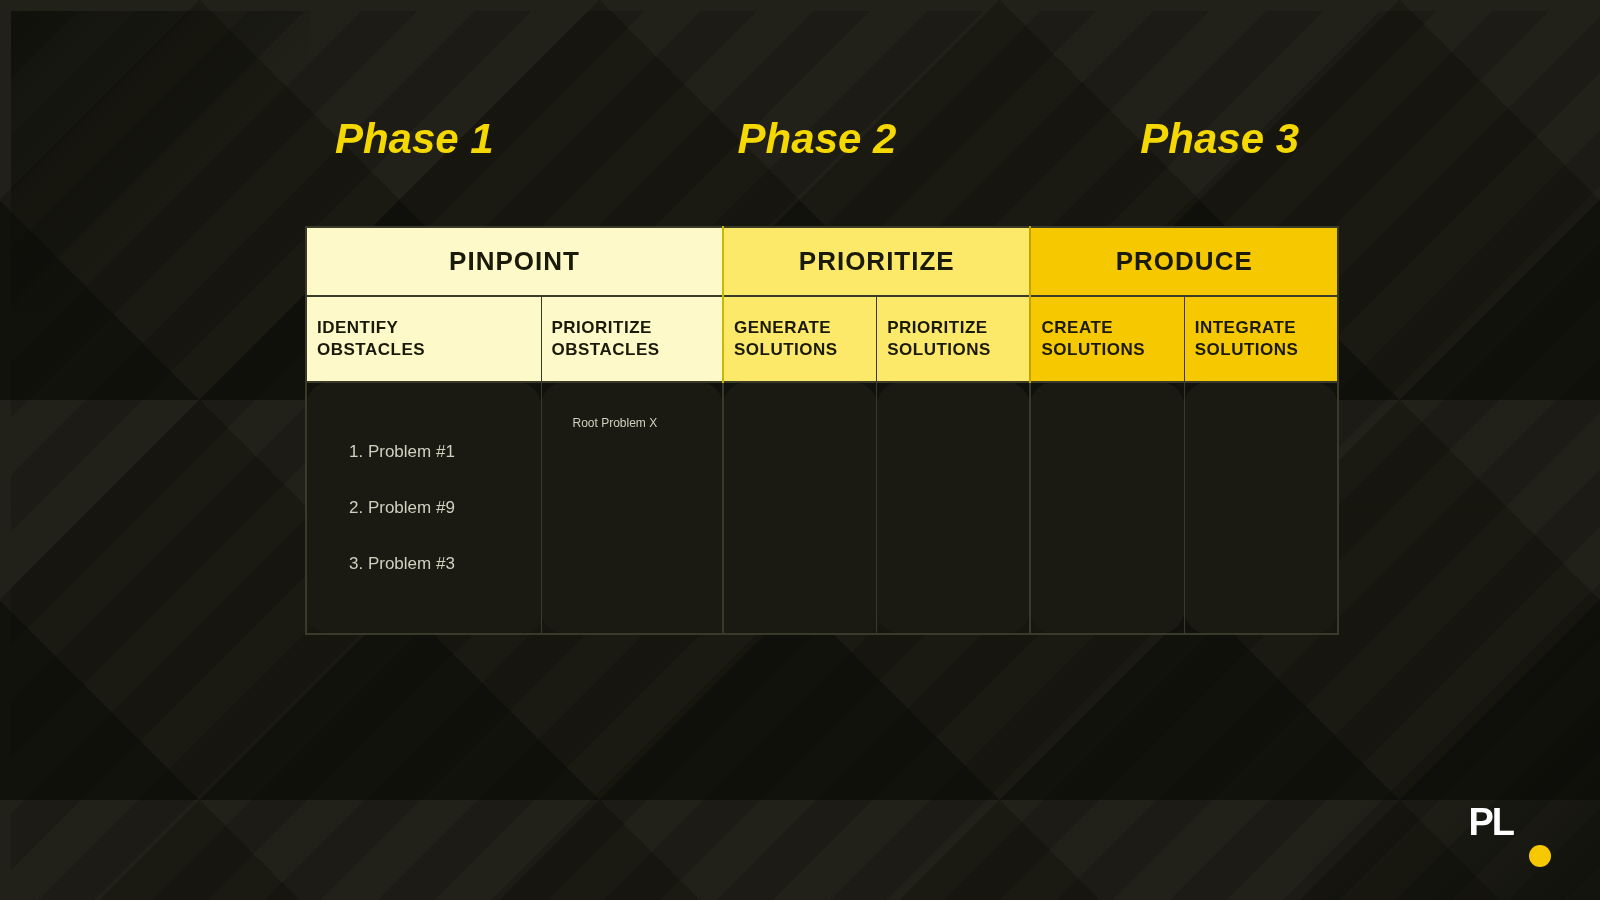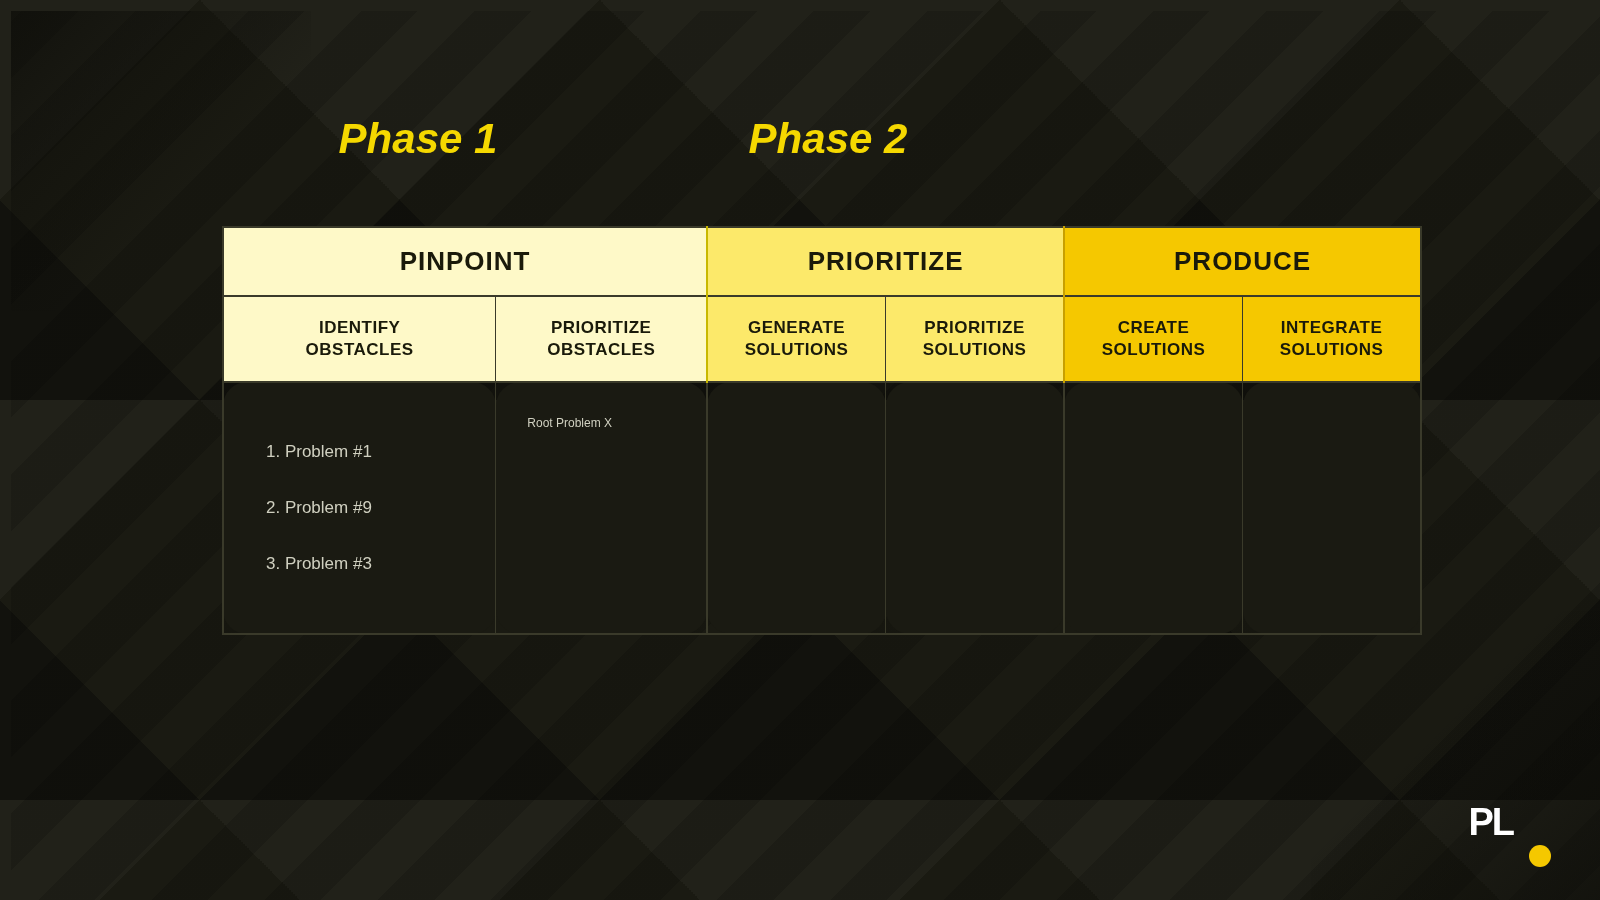--- a/index.html
+++ b/index.html
@@ -71,21 +71,21 @@
     .phase-header-2 {
       width: 410px;
     }
 
     .phase-header-3 {
       width: 410px;
     }
 
     
     .framework-table {
-      width: 1200px;
+      width: 1034px;
       border-collapse: collapse;
       border: 2px solid #3a3a2a;
     }
 
     
     .group-header-row td {
       padding: 18px 10px;
       text-align: center;
       font-size: 26px;
       font-weight: 900;
@@ -103,21 +103,21 @@
       border-right: 2px solid #c8a000;
     }
 
     .group-produce {
       background-color: #f5c800;
     }
 
     
     .sub-header-row td {
       padding: 20px 10px;
-      text-align: center;
+      text-align: left;
       font-size: 17px;
       font-weight: 900;
       color: #1a1a0a;
       letter-spacing: 0.5px;
       line-height: 1.3;
       border-top: 2px solid #3a3a2a;
       border-right: 1px solid #3a3a2a;
     }
 
     .sub-pinpoint-light {
@@ -246,20 +246,23 @@
 
 <div class="main-container">
 
   <div class="phase-headers">
     <div class="phase-header phase-header-1">
       <span>Phase 1</span>
     </div>
     <div class="phase-header phase-header-2">
       <span>Phase 2</span>
     </div>
+    <div class="phase-header phase-header-3">
+      <span>Phase 3</span>
+    </div>
   </div>
 
   <table class="framework-table">
 
     <tbody>
         <tr class="group-header-row">
       <td colspan="2" class="group-pinpoint">
         <span>PINPOINT</span>
       </td>
       <td colspan="2" class="group-prioritize">

